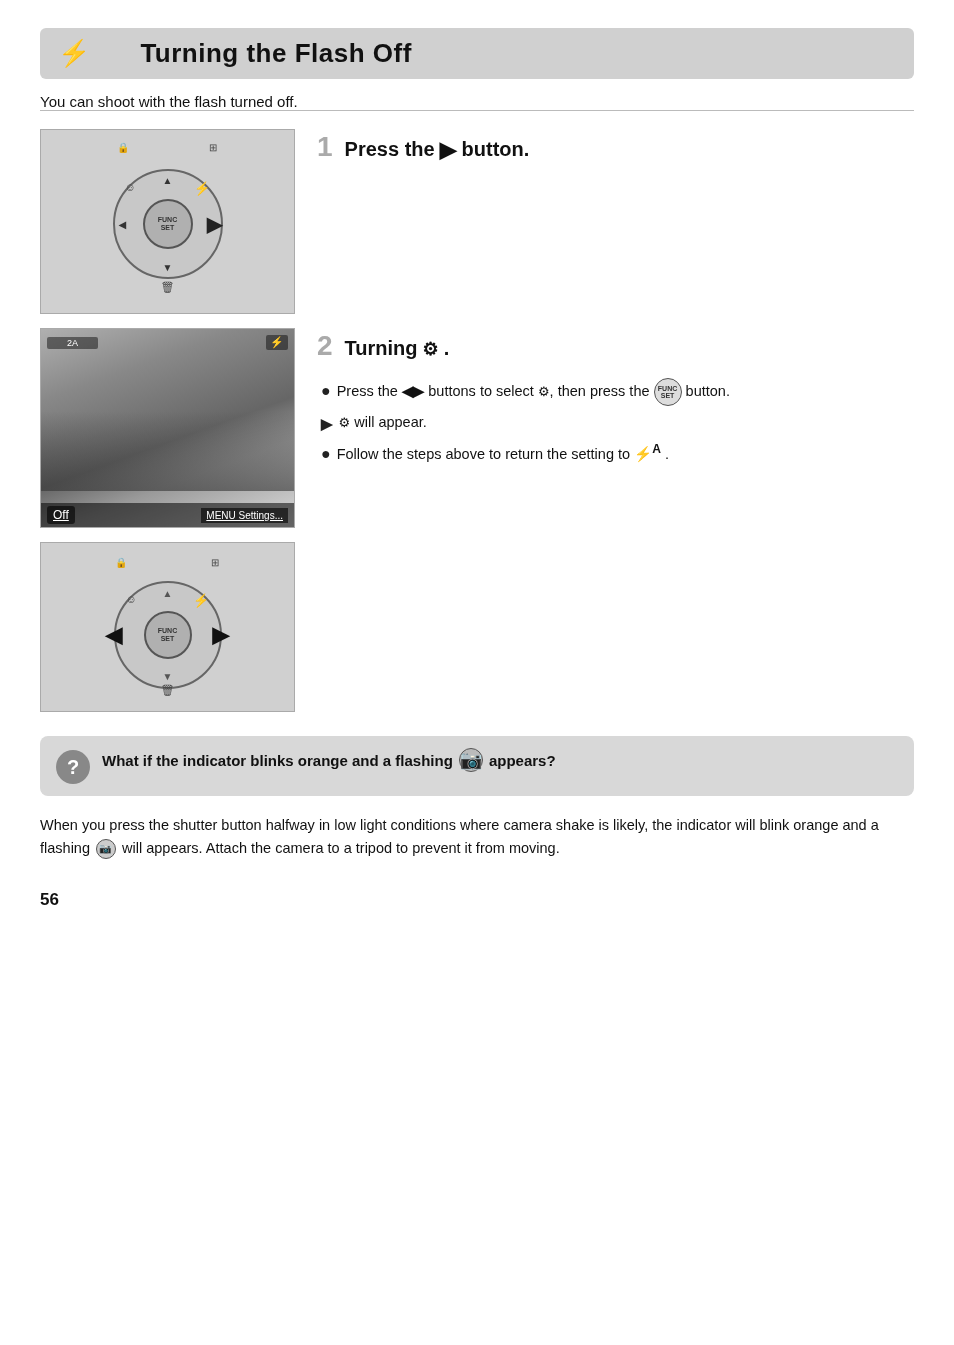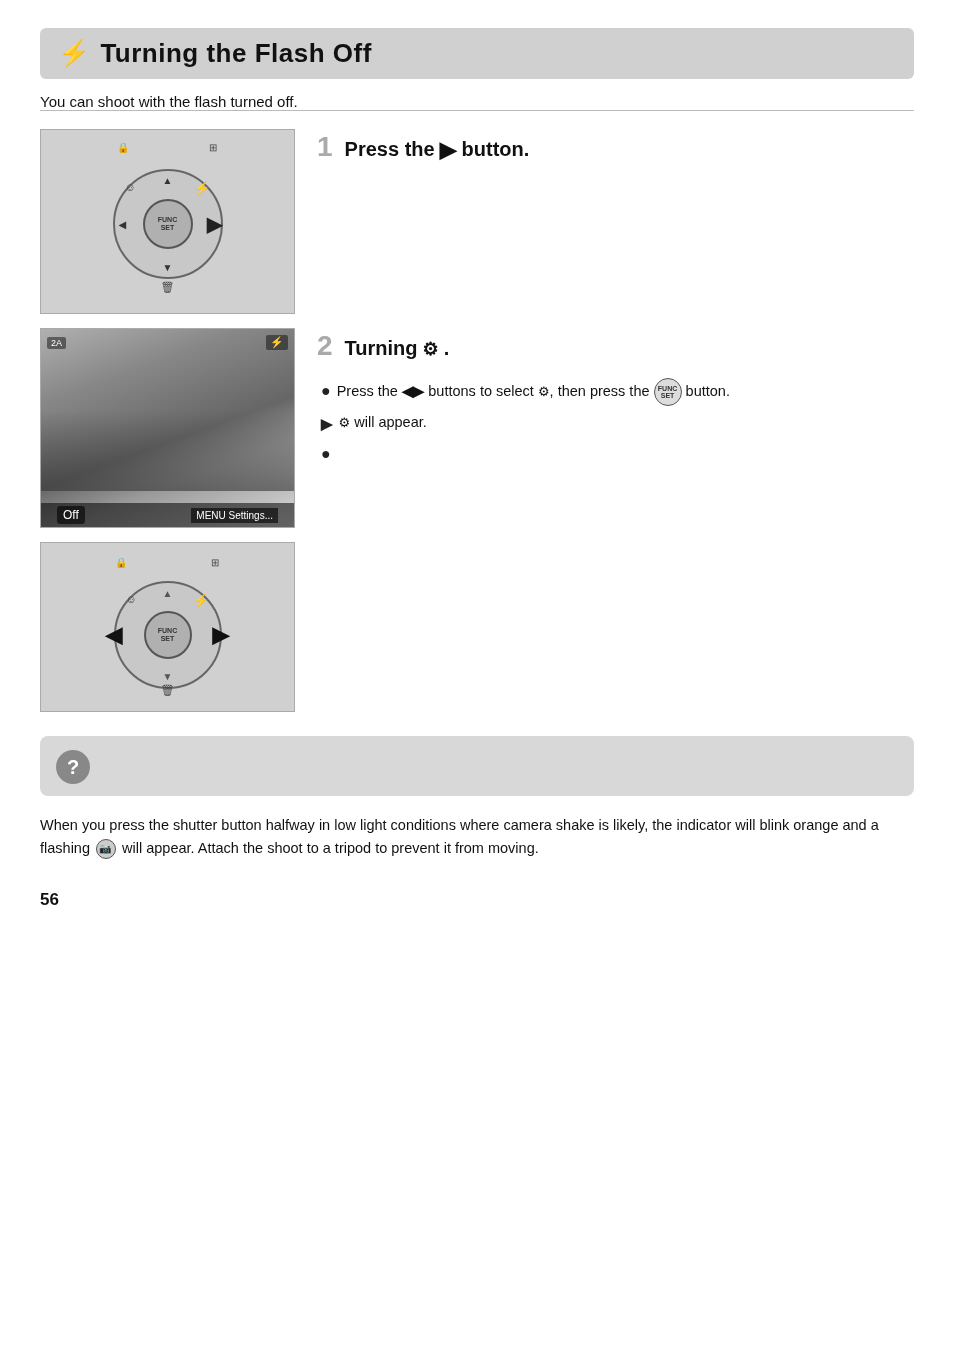--- a/index.html
+++ b/index.html
@@ -23,20 +23,21 @@
       margin-bottom: 14px;
     }
     .header-icon {
       font-size: 26px;
       margin-right: 10px;
     }
     .header-title {
       font-size: 26px;
       font-weight: bold;
       letter-spacing: 0.5px;
+      margin-left: 40px;
     }
 
     .subtitle {
       font-size: 15px;
       margin-bottom: 0;
     }
 
     hr.divider {
       border: none;
       border-top: 1.5px solid #bbb;
@@ -224,23 +225,24 @@
     }
 
     .cam-img2-bottom {
       position: absolute;
       bottom: 0;
       left: 0;
       right: 0;
       background: rgba(0,0,0,0.55);
       display: flex;
       align-items: center;
-      padding: 3px 16px;
+      padding: 3px 6px;
       color: #fff;
       font-size: 10px;
+      text-decoration: underline;
     }
 
     .cam-img2-off {
       background: rgba(0,0,0,0.6);
       color: #fff;
       font-size: 12px;
       padding: 2px 6px;
       border-radius: 3px;
     }
 
@@ -312,21 +314,21 @@
   </div>
 
   <div class="step-row">
 
     <div class="step-image" style="height:200px;">
       <div class="cam-img2" style="width:100%; height:100%; position:relative;">
 
         <div style="width:100%; height:100%; background: linear-gradient(160deg, #b0b0b0 0%, #888 25%, #777 40%, #666 55%, #999 70%, #bbb 85%, #ddd 100%); position:relative;">
 
           <div class="cam-img2-overlay">
-            <span style="background:rgba(0,0,0,0.45); color:#fff; font-size:9px; padding:1px 4px; border-radius:2px;">2A</span>
+            <span style="background:rgba(0,0,0,0.45); color:#fff; font-size:9px; padding:1px 20px; border-radius:2px;">2A</span>
             <span style="background:rgba(0,0,0,0.45); color:#fff; font-size:11px; padding:1px 4px; border-radius:2px; font-weight:bold;">⚡</span>
           </div>
 
           <div style="position:absolute; bottom:36px; left:0; right:0; height:80px; background:linear-gradient(to top, rgba(50,50,50,0.6) 0%, transparent 100%);"></div>
 
           <div class="cam-img2-bottom">
             <span class="cam-img2-off">Off</span>
             <span style="flex:1;"></span>
             <span class="menu-settings">MENU Settings...</span>
           </div>
@@ -352,20 +354,21 @@
           </span>
         </li>
 
         <li>
           <span class="bullet-arrow">▶</span>
           <span><span style="font-size:13px;">⚙</span> will appear.</span>
         </li>
 
         <li>
           <span class="bullet-circle">●</span>
+          <span>Follow the steps above to return the setting to <strong>⚡<sup>A</sup></strong> .</span>
         </li>
       </ul>
     </div>
   </div>
 
   <div class="step-row">
     <div class="step-image" style="height:170px;">
       <div style="width:100%; height:100%; background:#d0d0d0; display:flex; align-items:center; justify-content:center;">
         <div style="position:relative; width:140px; height:140px; display:flex; align-items:center; justify-content:center;">
 
@@ -390,21 +393,28 @@
       </div>
     </div>
 
     <div class="step-content"></div>
   </div>
 
 </div>
 
 <div class="tip-box">
   <div class="tip-icon">?</div>
+  <div>
+    <div class="tip-title">
+      <span>What if the indicator blinks orange and a flashing</span>
+      <span style="font-size:18px; display:inline-block; border:1.5px solid #555; border-radius:50%; width:24px; height:24px; text-align:center; line-height:22px; background:#bbb;">📷</span>
+      <span>appears?</span>
+    </div>
+  </div>
 </div>
 
 <p class="body-text">
   <span>When you press the shutter button halfway in low light conditions where camera shake is likely, the indicator will blink orange and a flashing</span>
   <span style="display:inline-block; border:1.5px solid #555; border-radius:50%; width:20px; height:20px; text-align:center; line-height:18px; font-size:10px; background:#ccc; vertical-align:middle; margin:0 2px;">📷</span>
-  <span>will appear. Attach the shoot to a tripod to prevent it from moving.</span>
+  <span>will appears. Attach the camera to a tripod to prevent it from moving.</span>
 </p>
 
 <p class="page-num">56</p>
 
 </body></html>

